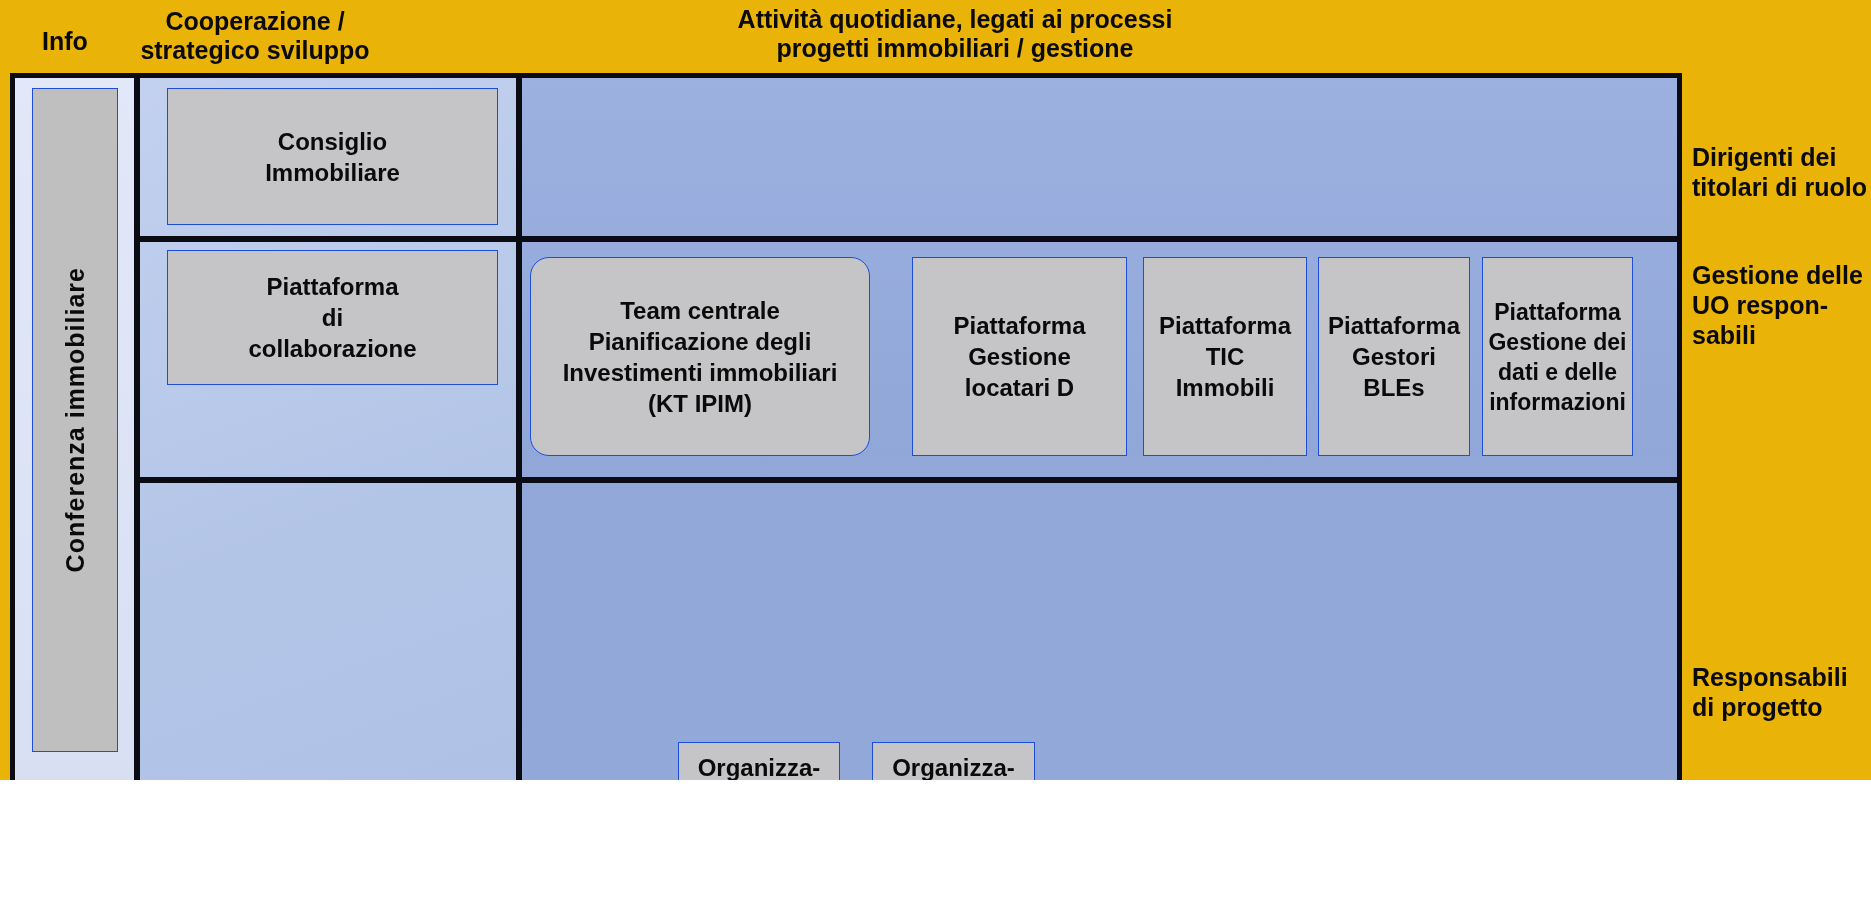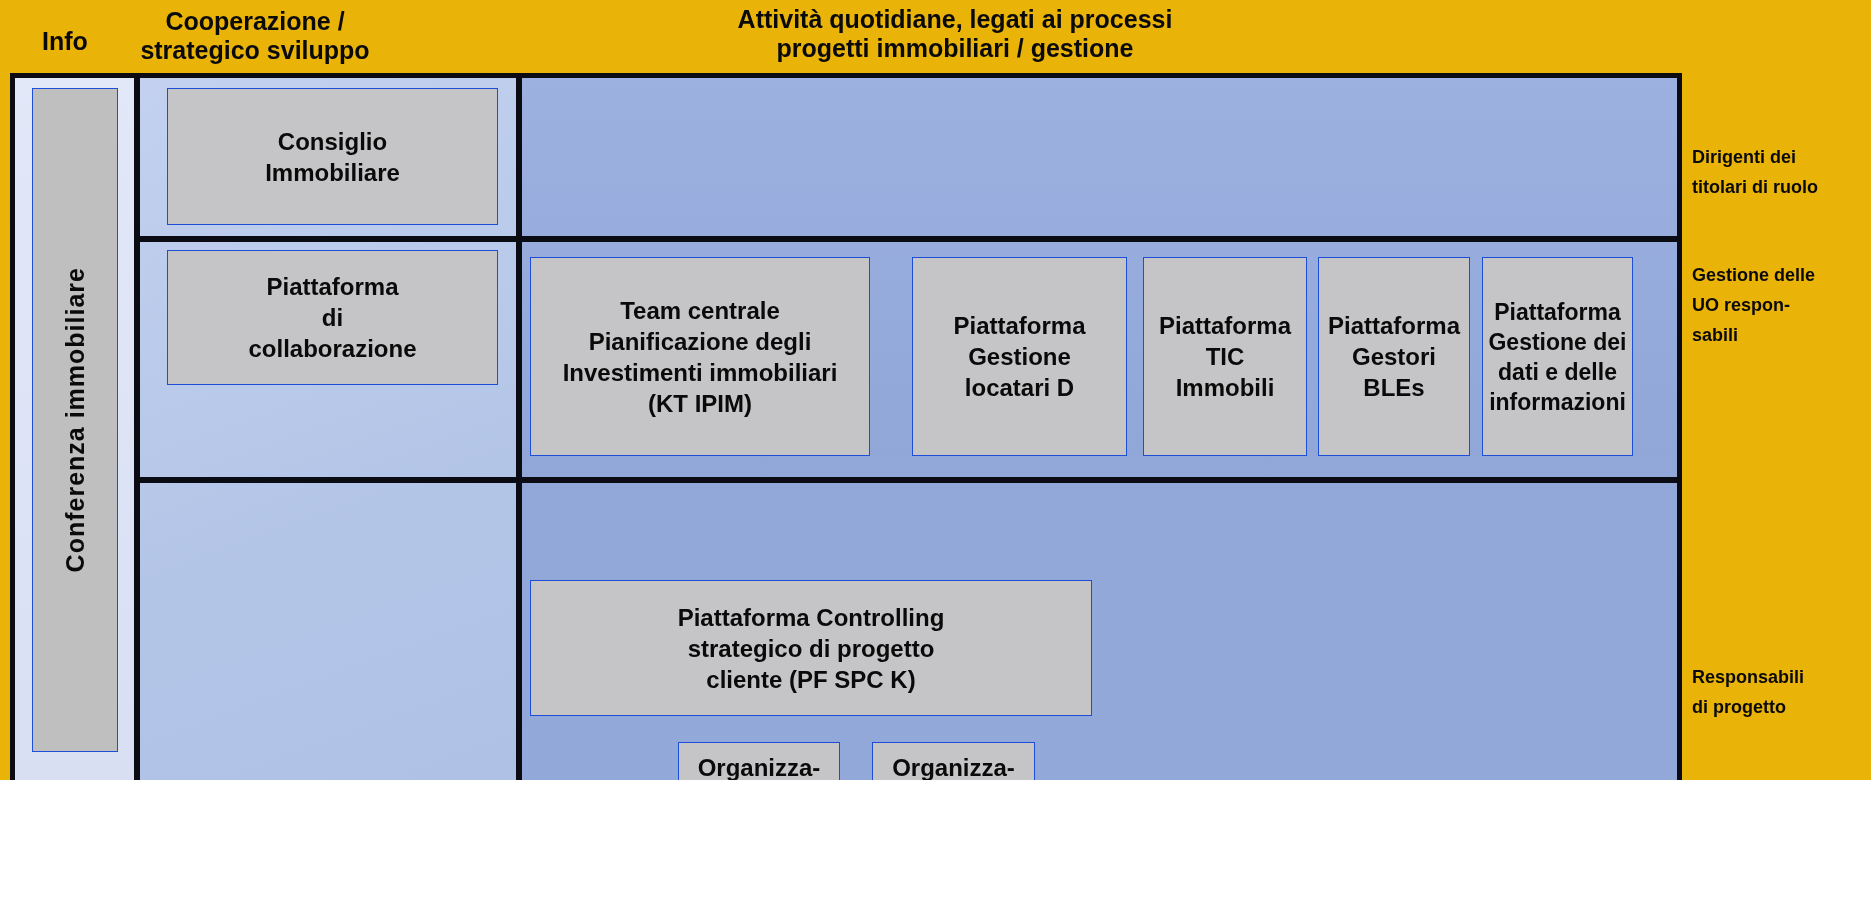--- a/index.html
+++ b/index.html
@@ -16,21 +16,21 @@
   
   .gbox{background:#c5c5c7;border:1px solid #1d4ed8;z-index:3;
         display:flex;align-items:center;justify-content:center;text-align:center;
         font-weight:bold;color:#0a0a0a;font-size:24px;line-height:31px;white-space:pre-line;}
   .gbox.fs23{font-size:23px;line-height:30px;}
   .vbox{background:#bfbfbf;}
   .vtext{writing-mode:vertical-rl;transform:rotate(180deg);font-size:25px;letter-spacing:1px;}
   
   .hdr{font-weight:bold;color:#0a0a0a;font-size:25px;line-height:29px;text-align:center;
        white-space:pre-line;z-index:4;}
-  .side-label{font-weight:bold;color:#0a0a0a;font-size:18px;line-height:30px;text-align:left;
+  .side-label{font-weight:bold;color:#0a0a0a;font-size:25px;line-height:30px;text-align:left;
        white-space:pre-line;z-index:4;}
 </style>
 </head>
 <body>
 
 <div class="page">
 
   <div class="abs hdr" style="left:5px;top:27px;width:120px;">Info</div>
   <div class="abs hdr" style="left:85px;top:7px;width:340px;">Cooperazione /
 strategico sviluppo</div>
@@ -51,41 +51,38 @@
   <div class="abs gbox vbox" style="left:32px;top:88px;width:86px;height:664px;">
     <span class="vtext">Conferenza immobiliare</span>
   </div>
 
   <div class="abs gbox" style="left:167px;top:88px;width:331px;height:137px;">Consiglio
 Immobiliare</div>
   <div class="abs gbox" style="left:167px;top:250px;width:331px;height:135px;">Piattaforma
 di
 collaborazione</div>
 
-  <div class="abs gbox" style="left:530px;top:257px;width:340px;height:199px;">Team centrale
+  <div class="abs gbox" style="left:530px;top:257px;width:340px;height:199px;border-radius:19px;">Team centrale
 Pianificazione degli
 Investimenti immobiliari
 (KT IPIM)</div>
   <div class="abs gbox" style="left:912px;top:257px;width:215px;height:199px;">Piattaforma
 Gestione
 locatari D</div>
   <div class="abs gbox" style="left:1143px;top:257px;width:164px;height:199px;">Piattaforma
 TIC
 Immobili</div>
   <div class="abs gbox" style="left:1318px;top:257px;width:152px;height:199px;">Piattaforma
 Gestori
 BLEs</div>
   <div class="abs gbox fs23" style="left:1482px;top:257px;width:151px;height:199px;">Piattaforma
 Gestione dei
 dati e delle
 informazioni</div>
 
-  <div class="abs gbox" style="left:530px;top:580px;width:562px;height:136px;">Piattaforma Controlling
-strategico di progetto
-cliente (PF SPC K)</div>
   <div class="abs gbox" style="left:678px;top:742px;width:162px;height:143px;">Organizza-
 zione del
 progetto
 di tipo I</div>
   <div class="abs gbox" style="left:872px;top:742px;width:163px;height:143px;">Organizza-
 zione del
 progetto
 di tipo II</div>
 
   <div class="abs side-label" style="left:1692px;top:142px;width:178px;">Dirigenti dei

